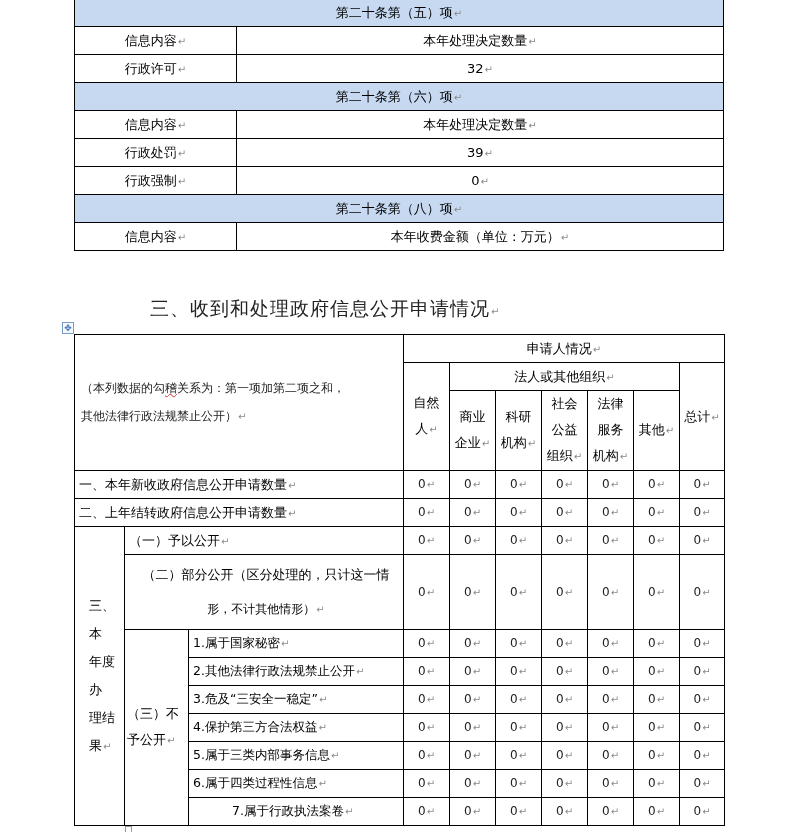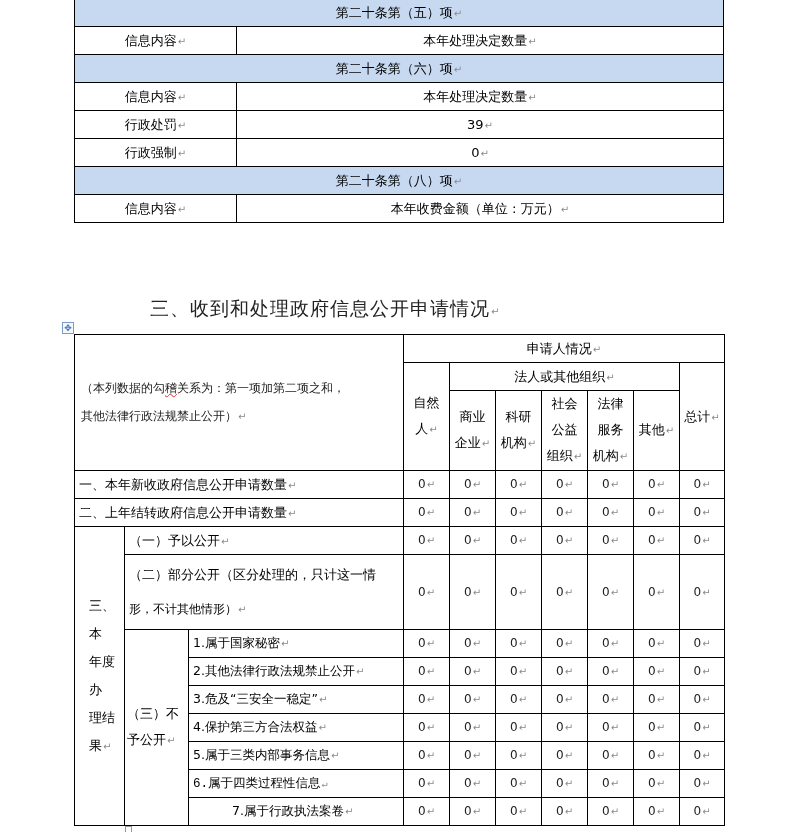--- a/index.html
+++ b/index.html
@@ -38,20 +38,24 @@
       <col class="c1">
       <col>
     </colgroup>
   <tbody id="t1body">
       <tr>
         <td colspan="2" class="hdr"><span>第二十条第（五）项</span><span class="pm">↵</span></td>
       </tr>
       <tr>
         <td><span>信息内容</span><span class="pm">↵</span></td>
         <td><span>本年处理决定数量</span><span class="pm">↵</span></td>
+      </tr>
+      <tr>
+        <td><span>行政许可</span><span class="pm">↵</span></td>
+        <td><span>32</span><span class="pm">↵</span></td>
       </tr>
       <tr>
         <td colspan="2" class="hdr"><span>第二十条第（六）项</span><span class="pm">↵</span></td>
       </tr>
       <tr>
         <td><span>信息内容</span><span class="pm">↵</span></td>
         <td><span>本年处理决定数量</span><span class="pm">↵</span></td>
       </tr>
       <tr>
         <td><span>行政处罚</span><span class="pm">↵</span></td>
@@ -160,21 +164,21 @@
         <td colspan="2" class="lbl"><span>（一）予以公开</span><span class="pm">↵</span></td>
         <td class="num"><span>0</span><span class="pm">↵</span></td>
         <td class="num"><span>0</span><span class="pm">↵</span></td>
         <td class="num"><span>0</span><span class="pm">↵</span></td>
         <td class="num"><span>0</span><span class="pm">↵</span></td>
         <td class="num"><span>0</span><span class="pm">↵</span></td>
         <td class="num"><span>0</span><span class="pm">↵</span></td>
         <td class="num"><span>0</span><span class="pm">↵</span></td>
       </tr>
       <tr style="height:75px">
-        <td colspan="2" class="lbl" style="line-height:34px;">
+        <td colspan="2" class="lbl" style="line-height:34px;text-align:center;">
           <div>（二）部分公开（区分处理的，只计这一情</div>
           <div style="font-size:12px;">形，不计其他情形）<span class="pm">↵</span></div>
         </td>
         <td class="num tall"><span>0</span><span class="pm">↵</span></td>
         <td class="num tall"><span>0</span><span class="pm">↵</span></td>
         <td class="num tall"><span>0</span><span class="pm">↵</span></td>
         <td class="num tall"><span>0</span><span class="pm">↵</span></td>
         <td class="num tall"><span>0</span><span class="pm">↵</span></td>
         <td class="num tall"><span>0</span><span class="pm">↵</span></td>
         <td class="num tall"><span>0</span><span class="pm">↵</span></td>
@@ -227,21 +231,21 @@
         <td class="lbl" style="font-size:12.5px;"><span>5.属于三类内部事务信息</span><span class="pm">↵</span></td>
         <td class="num"><span>0</span><span class="pm">↵</span></td>
         <td class="num"><span>0</span><span class="pm">↵</span></td>
         <td class="num"><span>0</span><span class="pm">↵</span></td>
         <td class="num"><span>0</span><span class="pm">↵</span></td>
         <td class="num"><span>0</span><span class="pm">↵</span></td>
         <td class="num"><span>0</span><span class="pm">↵</span></td>
         <td class="num"><span>0</span><span class="pm">↵</span></td>
       </tr>
       <tr style="height:28px">
-        <td class="lbl" style="font-size:12.5px;font-family:Liberation Mono, monospace;"><span>6.属于四类过程性信息</span><span class="pm">↵</span></td>
+        <td class="lbl" style="font-size:12.5px;"><span>6.属于四类过程性信息</span><span class="pm">↵</span></td>
         <td class="num"><span>0</span><span class="pm">↵</span></td>
         <td class="num"><span>0</span><span class="pm">↵</span></td>
         <td class="num"><span>0</span><span class="pm">↵</span></td>
         <td class="num"><span>0</span><span class="pm">↵</span></td>
         <td class="num"><span>0</span><span class="pm">↵</span></td>
         <td class="num"><span>0</span><span class="pm">↵</span></td>
         <td class="num"><span>0</span><span class="pm">↵</span></td>
       </tr>
       <tr style="height:28px">
         <td class="lbl" style="font-size:12.5px;padding-left:43px;"><span>7.属于行政执法案卷</span><span class="pm">↵</span></td>

